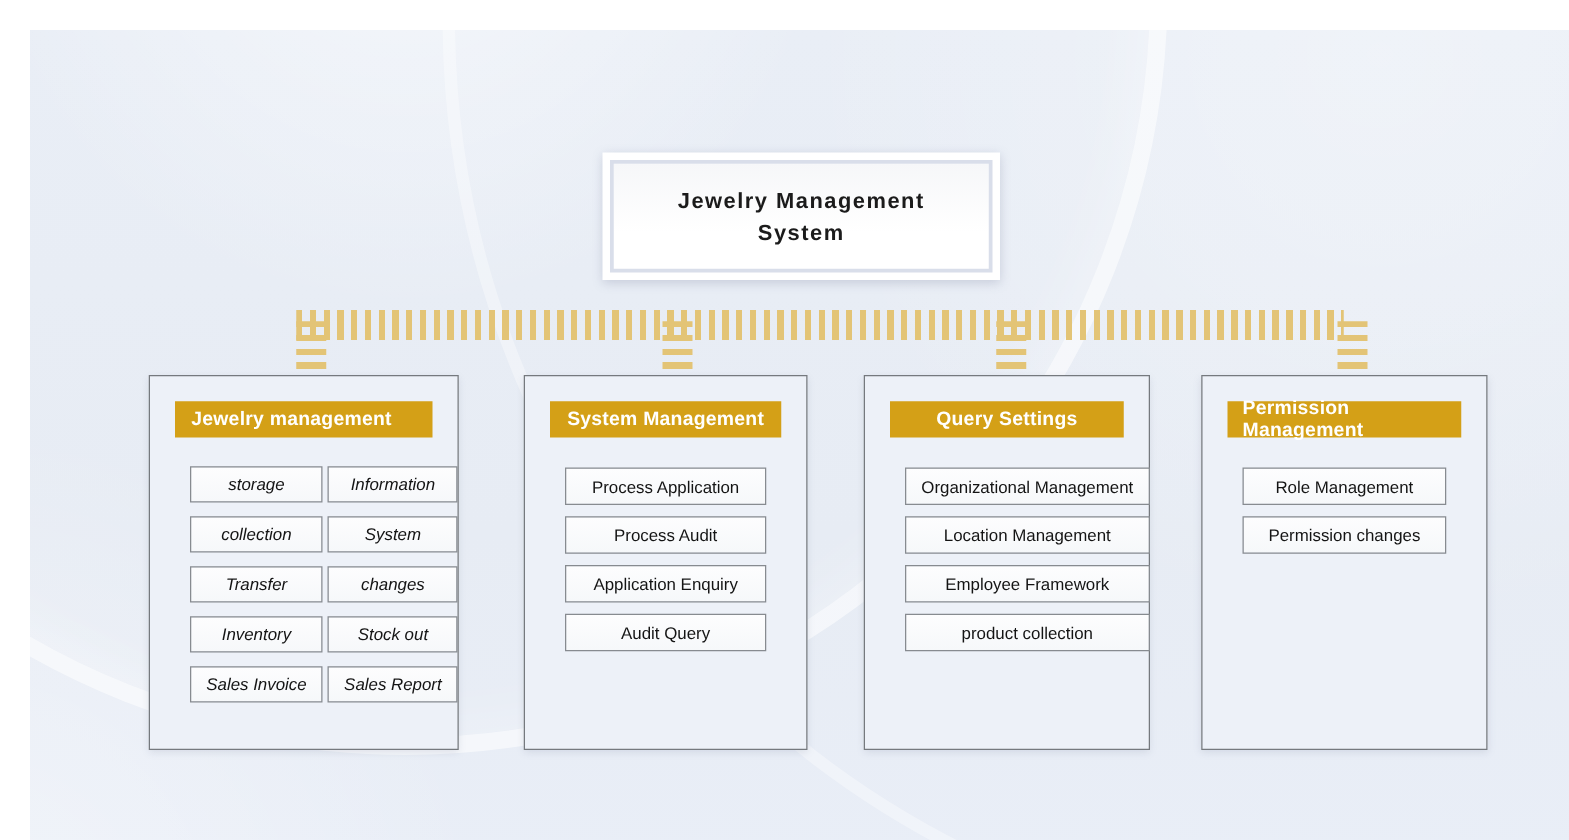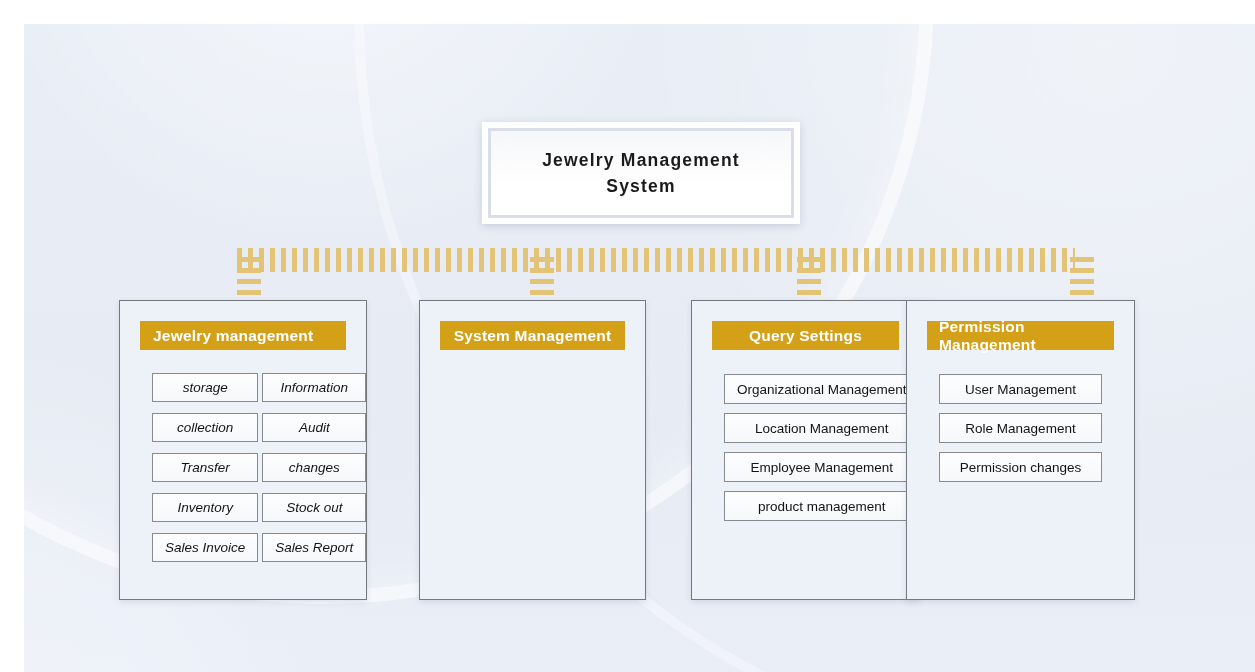--- a/index.html
+++ b/index.html
@@ -70,21 +70,21 @@
   
   .panel{
     position:absolute;top:276px;height:300px;
     background:var(--panel-bg);
     border:1px solid var(--panel-border);
     box-shadow:0 2px 6px rgba(110,120,150,0.18);
   }
   .panel.p1{left:95px;width:248px;}
   .panel.p2{left:395px;width:227px;}
   .panel.p3{left:667px;width:229px;}
-  .panel.p4{left:882px;width:229px;}
+  .panel.p4{left:937px;width:229px;}
 
   .panel-header{
     margin:8px;height:29px;background:var(--gold);
     color:var(--header-text);font-weight:bold;font-size:15.5px;
     display:flex;align-items:center;justify-content:center;
     letter-spacing:0.2px;
   }
   .panel-header.left{justify-content:flex-start;padding-left:13px;}
 
   .items{display:grid;}
@@ -118,45 +118,50 @@
   <div class="drop d2"></div>
   <div class="drop d3"></div>
   <div class="drop d4"></div>
 
   <div class="panel p1">
     <div class="panel-header left">Jewelry management</div>
     <div class="items two-col">
       <div class="item">storage</div>
       <div class="item">Information</div>
       <div class="item">collection</div>
-      <div class="item">Audit</div>
+      <div class="item">System</div>
       <div class="item">Transfer</div>
       <div class="item">changes</div>
       <div class="item">Inventory</div>
       <div class="item">Stock out</div>
       <div class="item">Sales Invoice</div>
       <div class="item">Sales Report</div>
     </div>
   </div>
 
   <div class="panel p2">
     <div class="panel-header">System Management</div>
+    <div class="items one-col">
+      <div class="item">Process Application</div>
+      <div class="item">Process Audit</div>
+      <div class="item">Application Enquiry</div>
+      <div class="item">Audit Query</div>
+    </div>
   </div>
 
   <div class="panel p3">
     <div class="panel-header">Query Settings</div>
     <div class="items one-col">
       <div class="item">Organizational Management</div>
       <div class="item">Location Management</div>
-      <div class="item">Employee Management</div>
-      <div class="item">product management</div>
+      <div class="item">Employee Framework</div>
+      <div class="item">product collection</div>
     </div>
   </div>
 
   <div class="panel p4">
     <div class="panel-header">Permission Management</div>
     <div class="items one-col">
-      <div class="item">User Management</div>
       <div class="item">Role Management</div>
       <div class="item">Permission changes</div>
     </div>
   </div>
 </div>
 
 </body></html>

